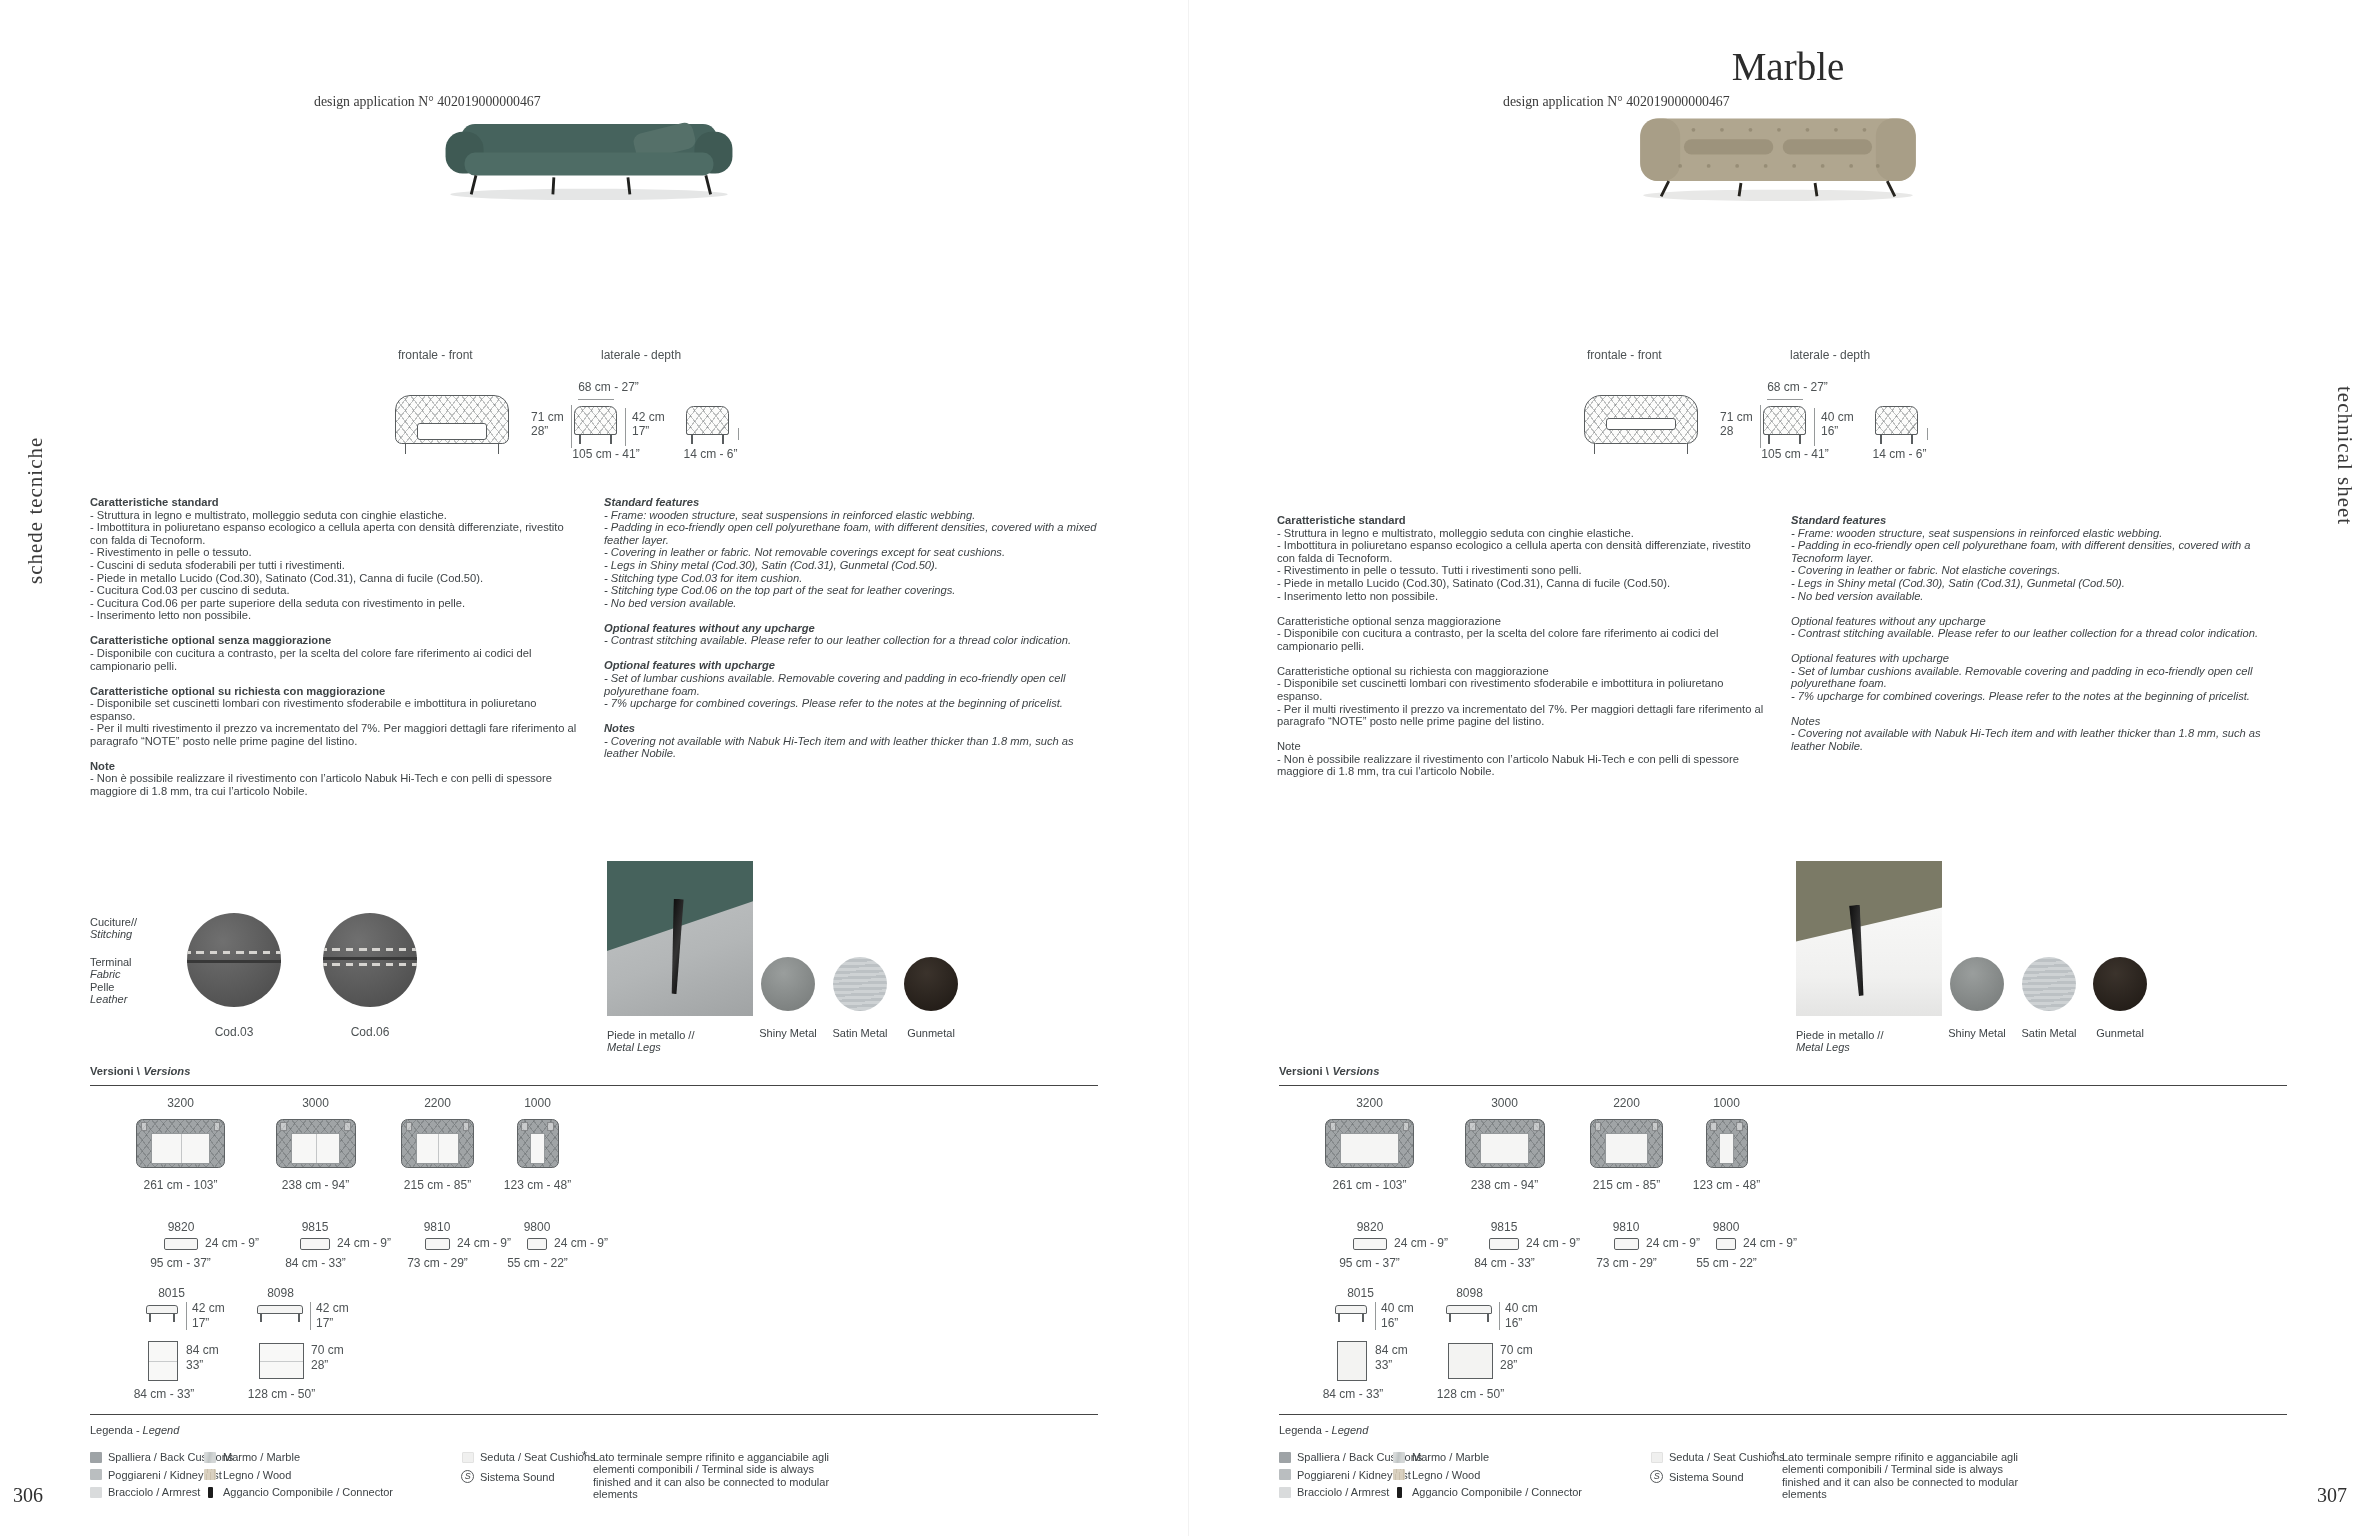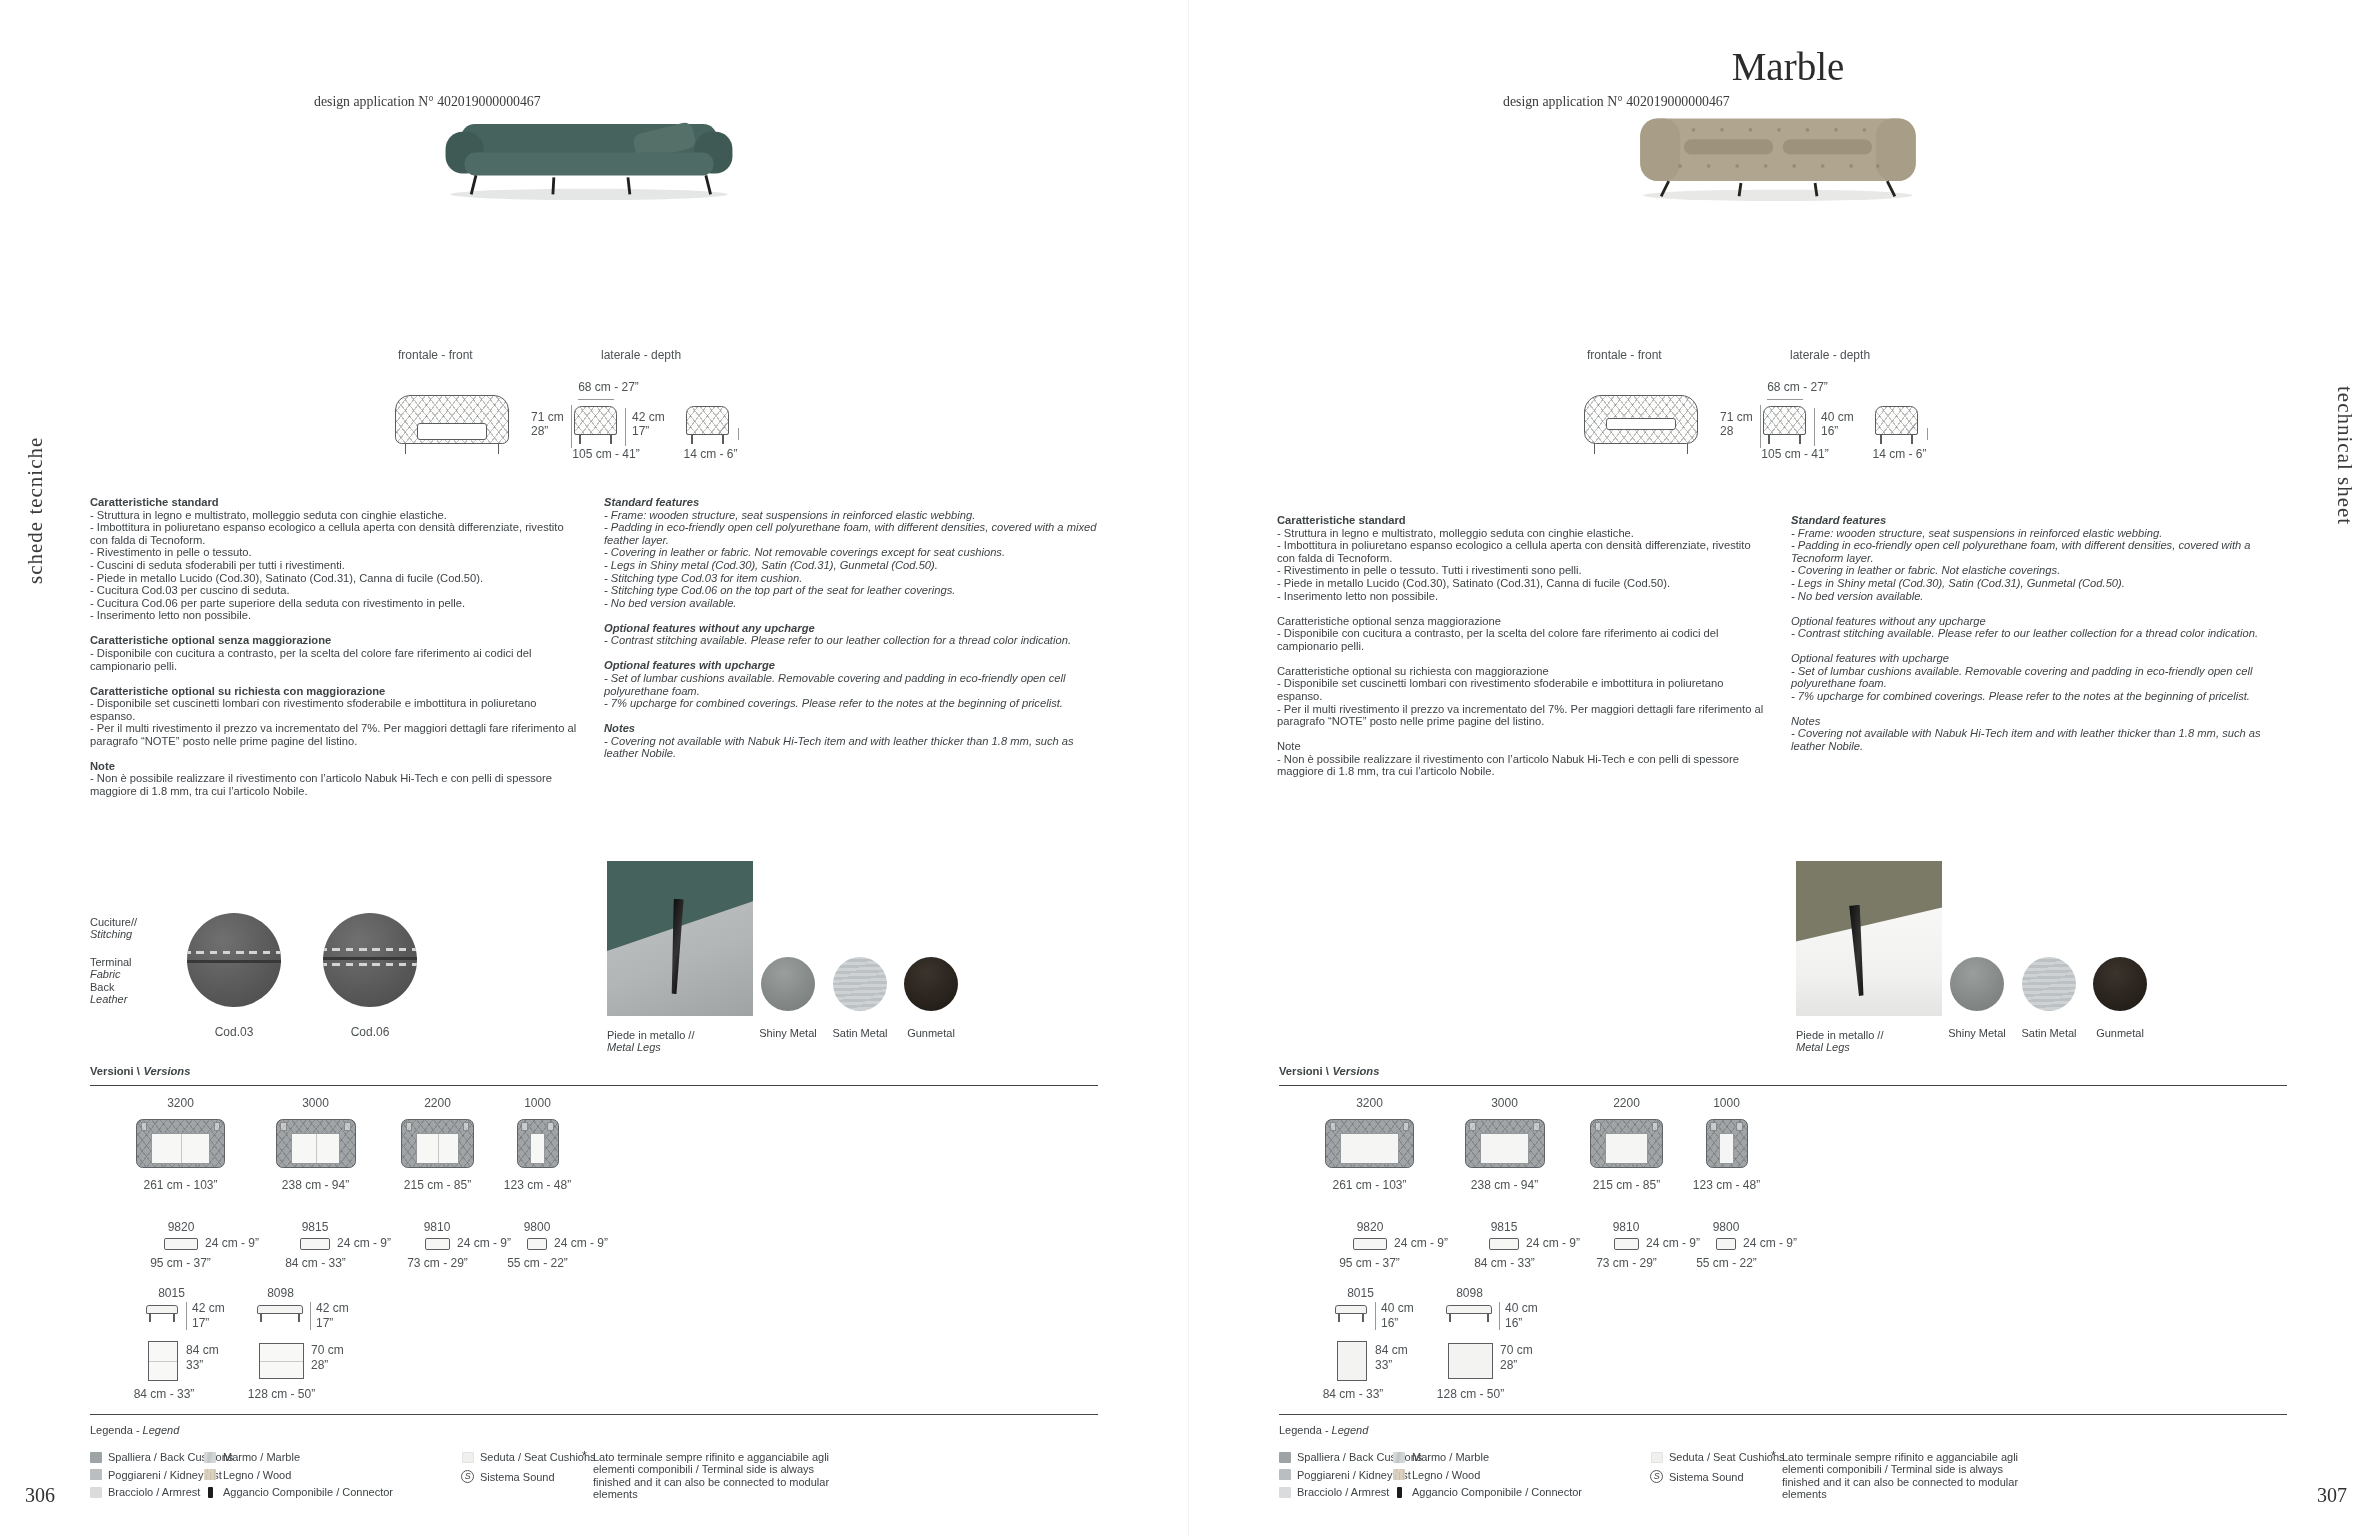--- a/index.html
+++ b/index.html
@@ -168,21 +168,21 @@
     <div>- Set of lumbar cushions available. Removable covering and padding in eco-friendly open cell polyurethane foam.</div>
     <div>- 7% upcharge for combined coverings. Please refer to the notes at the beginning of pricelist.</div>
     <div class="h gap">Notes</div>
     <div>- Covering not available with Nabuk Hi-Tech item and with leather thicker than 1.8 mm, such as leather Nobile.</div>
   </div>
 
   <div class="lbl" style="left:90px;top:916px">Cuciture//</div>
   <div class="lbl ital" style="left:90px;top:928px">Stitching</div>
   <div class="lbl" style="left:90px;top:956px">Terminal</div>
   <div class="lbl ital" style="left:90px;top:968px">Fabric</div>
-  <div class="lbl" style="left:90px;top:981px">Back</div>
+  <div class="lbl" style="left:90px;top:981px">Pelle</div>
   <div class="lbl ital" style="left:90px;top:993px">Leather</div>
   <div class="stitch" style="left:187px;top:913px">
     <span class="dash" style="top:38px"></span>
     <span class="groove" style="top:47px"></span>
   </div>
   <div class="stitch" style="left:323px;top:913px">
     <span class="dash" style="top:35px"></span>
     <span class="groove" style="top:44px"></span>
     <span class="dash" style="top:50px"></span>
   </div>
@@ -509,15 +509,15 @@
   <div class="lgtxt" style="left:480px;top:1451px">Seduta / Seat Cushions</div>
   <div class="snd" style="left:461px;top:1470px"></div>
   <div class="lgtxt" style="left:480px;top:1471px">Sistema Sound</div>
 
   <div class="star" style="left:582px;top:1449px">*</div>
   <div class="lgtxt" style="left:593px;top:1451px;width:259px">Lato terminale sempre rifinito e agganciabile agli elementi componibili / Terminal side is always finished and it can also be connected to modular elements</div>
 </section>
 
 <div class="sideword serif rot-l" style="left:23px;top:584px">schede tecniche</div>
 <div class="sideword serif rot-r" style="left:2357px;top:386px">technical sheet</div>
-<div class="pageno serif" style="left:25px;top:1484px">306</div>
+<div class="pageno serif" style="left:13px;top:1484px">306</div>
 <div class="pageno serif" style="left:2317px;top:1484px">307</div>
 
 
 </body></html>

